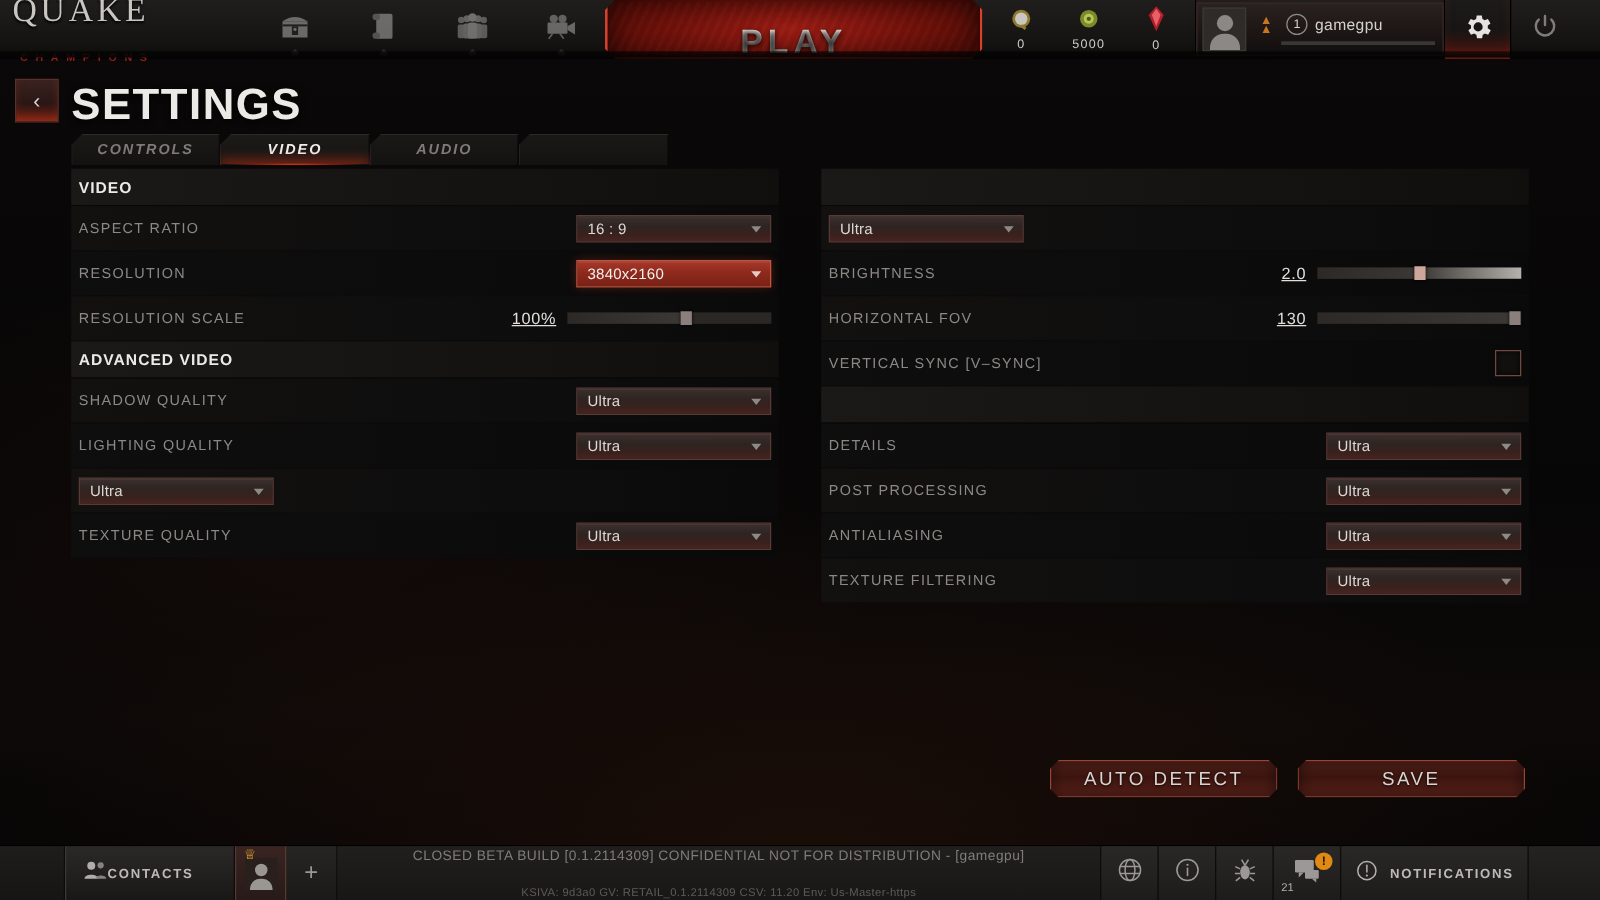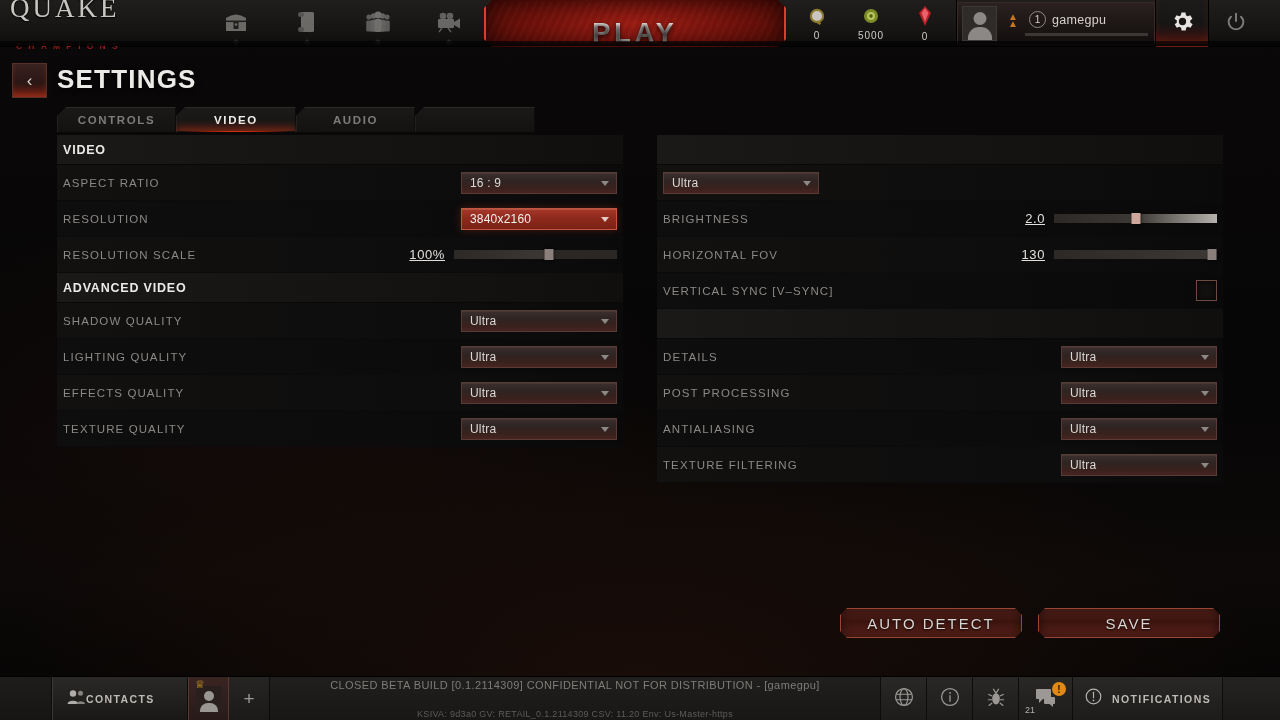--- a/index.html
+++ b/index.html
@@ -117,26 +117,26 @@
   
   .back-btn{
     position:absolute; left:12px; top:63px; width:35px; height:35px; cursor:pointer;
     background: linear-gradient(180deg,#3a2220 0%,#2a1715 55%,#5e1a10 100%);
     border:1px solid #58302a; display:flex;align-items:center;justify-content:center;
     box-shadow: inset 0 -7px 10px -5px rgba(210,60,30,.7);
   }
   .back-btn .chev-l{ color:#d8d5d1; font-size:17px; line-height:1; font-weight:400; }
   .page-title{
     position:absolute; left:57px; top:64px;
-    font-size: 26px; font-weight:700; letter-spacing:1.2px; color:#eceae7;
+    font-size: 35px; font-weight:700; letter-spacing:1.2px; color:#eceae7;
     text-shadow: 0 2px 6px rgba(0,0,0,.9);
   }
 
   
-  .tabs{ position:absolute; left:57px; top:107px; display:flex; height:25px; }
+  .tabs{ position:absolute; left:57px; top:107px; display:flex; height:25px;font-style:italic; }
   .tab{
     height:25px; display:flex;align-items:center;justify-content:center; cursor:pointer;
     font-size:11.5px; letter-spacing:1.6px; font-weight:700; position:relative;
     background: linear-gradient(180deg,#1a1918 0%,#131211 100%);
     border-top:1px solid #2b2a28; border-left:1px solid #222120; border-right:1px solid #0b0b0a;
     color:#7e7b78;
     clip-path: polygon(9px 0, 100% 0, 100% 100%, 0 100%, 0 9px);
   }
   .tab.w1{ width:119px; } .tab.w2{ width:120px; } .tab.w3{ width:119px; } .tab.w4{ width:120px; }
   .tab.active{ color:#f1efec; background: linear-gradient(180deg,#1c1b1a 0%,#141312 100%); }
@@ -476,21 +476,20 @@
 
     <div class="row">
       <span class="row-label">LIGHTING QUALITY</span>
       <div class="dropdown">
         <span class="dd-text">Ultra</span>
         <span class="caret"></span>
       </div>
     </div>
 
     <div class="row">
-      <span class="row-label">EFFECTS QUALITY</span>
       <div class="dropdown">
         <span class="dd-text">Ultra</span>
         <span class="caret"></span>
       </div>
     </div>
 
     <div class="row">
       <span class="row-label">TEXTURE QUALITY</span>
       <div class="dropdown">
         <span class="dd-text">Ultra</span>

